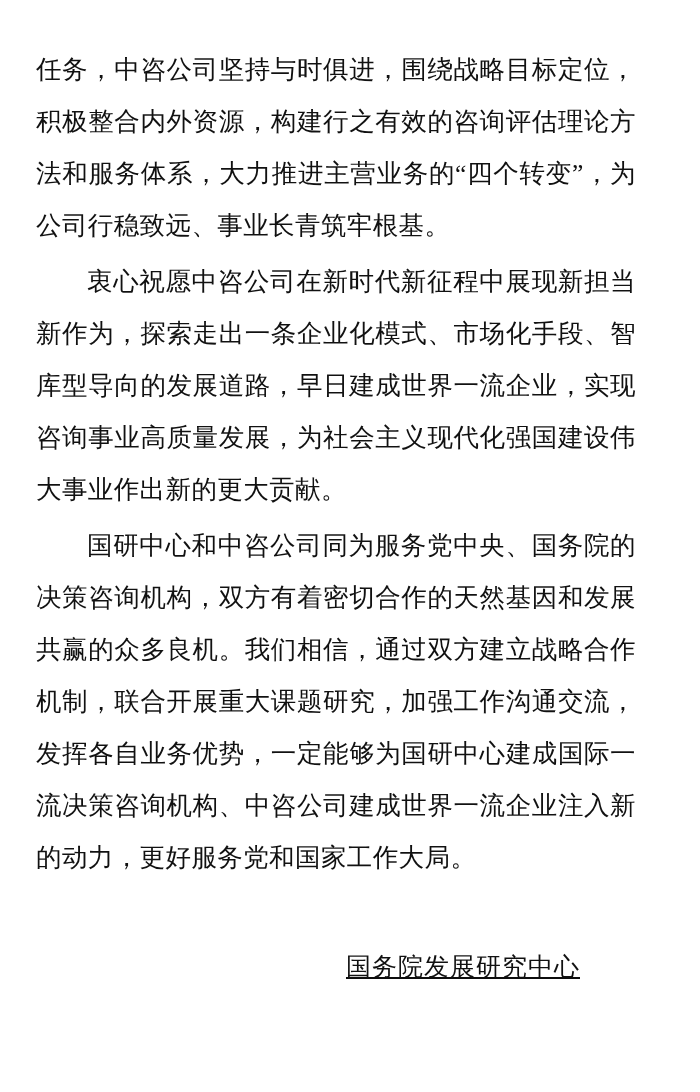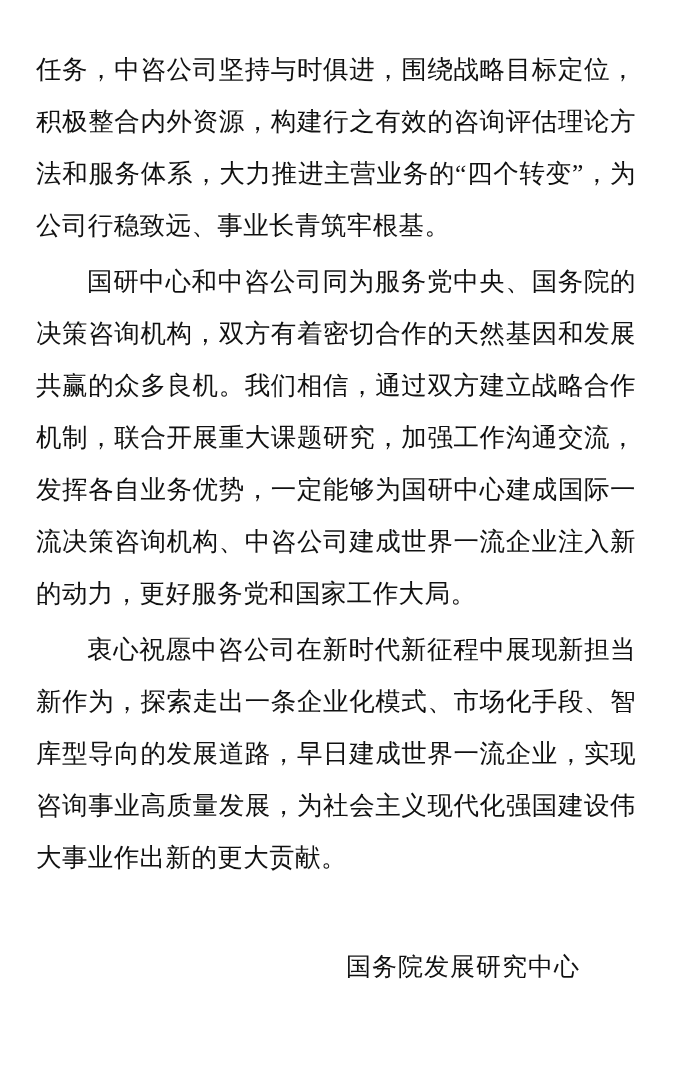--- a/index.html
+++ b/index.html
@@ -36,20 +36,21 @@
     text-indent: 2em;
   }
   .para.no-indent {
     text-indent: 0;
   }
   .signature {
     margin-top: 52px;
     margin-right: 78px;
     text-align: left;
     padding-left: 310px;
+    text-decoration: underline;
   }
   .sig-line {
     font-size: 25px;
     line-height: 54px;
     letter-spacing: 1px;
     color: #111111;
     white-space: nowrap;
   }
   .sig-date {
     font-size: 24px;
@@ -61,23 +62,23 @@
 </style>
 </head>
 <body>
 
 <div class="page">
 
   <div class="body-text">
 
     <p class="para no-indent">任务，中咨公司坚持与时俱进，围绕战略目标定位，积极整合内外资源，构建行之有效的咨询评估理论方法和服务体系，大力推进主营业务的“四个转变”，为公司行稳致远、事业长青筑牢根基。</p>
 
+    <p class="para">衷心祝愿中咨公司在新时代新征程中展现新担当新作为，探索走出一条企业化模式、市场化手段、智库型导向的发展道路，早日建成世界一流企业，实现咨询事业高质量发展，为社会主义现代化强国建设伟大事业作出新的更大贡献。</p>
+
     <p class="para">国研中心和中咨公司同为服务党中央、国务院的决策咨询机构，双方有着密切合作的天然基因和发展共赢的众多良机。我们相信，通过双方建立战略合作机制，联合开展重大课题研究，加强工作沟通交流，发挥各自业务优势，一定能够为国研中心建成国际一流决策咨询机构、中咨公司建成世界一流企业注入新的动力，更好服务党和国家工作大局。</p>
-
-    <p class="para">衷心祝愿中咨公司在新时代新征程中展现新担当新作为，探索走出一条企业化模式、市场化手段、智库型导向的发展道路，早日建成世界一流企业，实现咨询事业高质量发展，为社会主义现代化强国建设伟大事业作出新的更大贡献。</p>
 
   </div>
 
   <div class="signature">
     <div class="sig-line">国务院发展研究中心</div>
   </div>
 
   <div class="spacer"></div>
 
 </div>

